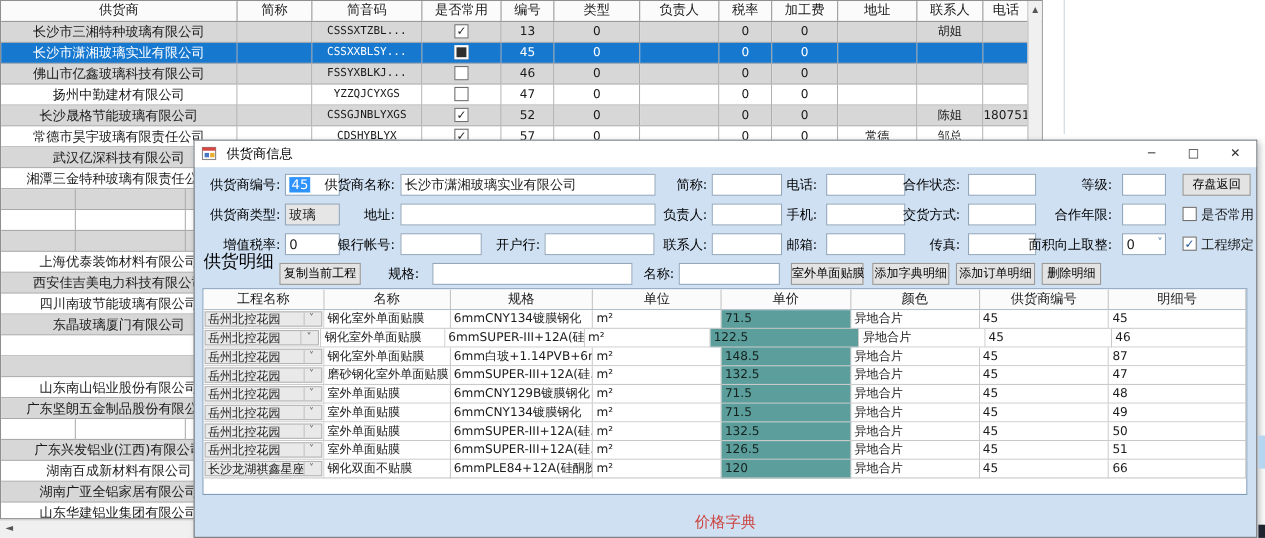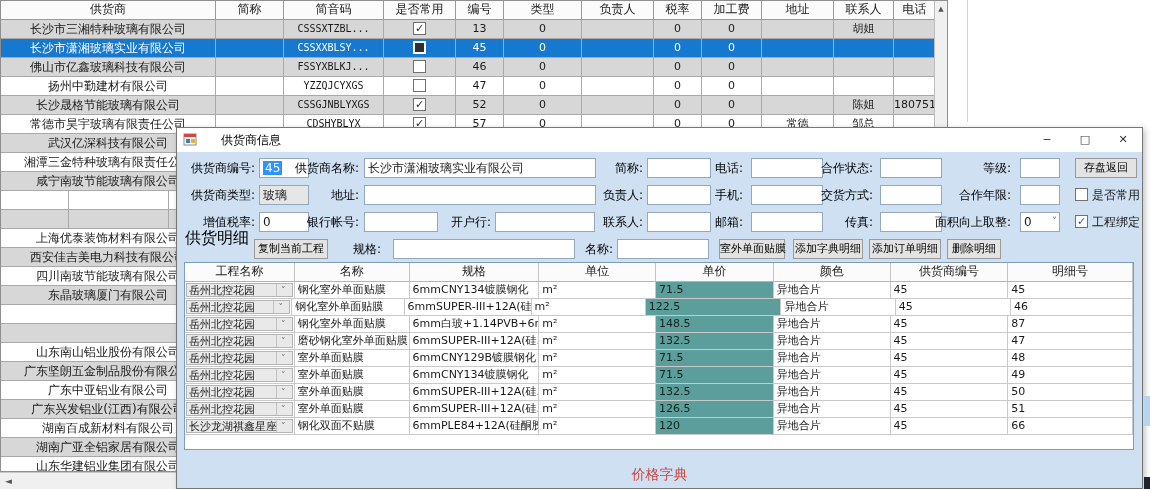--- a/index.html
+++ b/index.html
@@ -24,21 +24,21 @@
   .vscroll{position:absolute;right:0;top:0;width:13px;height:472px;background:#f0f0f0;border-left:1px solid #bdbdbd;box-sizing:border-box;}
   .vscroll .up{height:16px;text-align:center;font-size:7px;line-height:16px;color:#555;background:#f0f0f0;}
   .hscroll{position:absolute;left:0;top:472px;width:948px;height:17px;background:#f0f0f0;border-top:1px solid #c8c8c8;box-sizing:border-box;}
   .hscroll .left{width:17px;height:16px;text-align:center;font-size:9px;line-height:16px;color:#555;}
   .cbx{width:13px;height:13px;box-sizing:border-box;border:1px solid #707070;background:#fff;display:inline-block;vertical-align:middle;line-height:11px;font-size:11px;text-align:center;color:#2b2b2b;margin-top:-2px;}
   .cbx.filled{background:#2f2f2f;border:2px solid #ffffff;}
   .vline{position:absolute;left:967px;top:0;width:1px;height:122px;background:#ccd6e2;}
   
   #dlg{position:absolute;left:176px;top:127px;width:967px;height:362px;background:var(--dlgbg,#cfe0f3);border:1px solid #767676;box-sizing:border-box;box-shadow:2px 2px 6px rgba(0,0,0,.25);}
   .titlebar{position:absolute;left:0;top:0;right:0;height:24px;background:#ffffff;display:flex;align-items:center;}
-  .title-text{margin-left:22px;font-size:12px;color:#000;}
+  .title-text{margin-left:7px;font-size:12px;color:#000;}
   .win-controls{position:absolute;right:0;top:0;height:24px;display:flex;}
   .win-btn{width:38px;height:24px;text-align:center;line-height:23px;font-size:11px;color:#333;}
   .form-icon{width:16px;height:15px;margin-left:6px;display:inline-block;}
   .lbl{position:absolute;height:20px;line-height:20px;text-align:right;white-space:nowrap;font-size:12px;color:#000;}
   .inp{position:absolute;height:20px;background:#fff;border:1px solid #93a8bd;box-sizing:border-box;line-height:18px;padding:0 3px;font-size:12px;white-space:nowrap;overflow:hidden;}
   .inp.ro{background:#e6e6e6;}
   .selhl{background:#2f93ff;color:#fff;padding:0 2px;}
   .btn{position:absolute;height:20px;background:#e3e3e3;border:1px solid #9a9a9a;box-sizing:border-box;text-align:center;line-height:18px;font-size:11px;white-space:nowrap;color:#000;}
   .chk-wrap{position:absolute;height:20px;line-height:20px;white-space:nowrap;font-size:12px;}
   .chk-wrap .cbx{background:#fff;border:1px solid #707070;margin-right:4px;}
@@ -187,21 +187,20 @@
         <div class="bgcell num" style="width: 48px;"></div>
         <div class="bgcell num" style="width: 78px;"></div>
         <div class="bgcell num" style="width: 72px;"></div>
         <div class="bgcell num" style="width: 48px;"></div>
         <div class="bgcell num" style="width: 60px;"></div>
         <div class="bgcell num" style="width: 72px;"></div>
         <div class="bgcell num" style="width: 60px;"></div>
         <div class="bgcell num" style="width: 42px;"></div>
       </div>
       <div class="bgrow odd">
-        <div class="bgcell" style="width: 215px;">咸宁南玻节能玻璃有限公司</div>
         <div class="bgcell" style="width: 68px;"></div>
         <div class="bgcell code" style="width: 100px;"></div>
         <div class="bgcell" style="width: 72px;"></div>
         <div class="bgcell num" style="width: 48px;"></div>
         <div class="bgcell num" style="width: 78px;"></div>
         <div class="bgcell num" style="width: 72px;"></div>
         <div class="bgcell num" style="width: 48px;"></div>
         <div class="bgcell num" style="width: 60px;"></div>
         <div class="bgcell num" style="width: 72px;"></div>
         <div class="bgcell num" style="width: 60px;"></div>
@@ -339,21 +338,20 @@
         <div class="bgcell num" style="width: 48px;"></div>
         <div class="bgcell num" style="width: 78px;"></div>
         <div class="bgcell num" style="width: 72px;"></div>
         <div class="bgcell num" style="width: 48px;"></div>
         <div class="bgcell num" style="width: 60px;"></div>
         <div class="bgcell num" style="width: 72px;"></div>
         <div class="bgcell num" style="width: 60px;"></div>
         <div class="bgcell num" style="width: 42px;"></div>
       </div>
       <div class="bgrow even">
-        <div class="bgcell" style="width: 215px;">广东中亚铝业有限公司</div>
         <div class="bgcell" style="width: 68px;"></div>
         <div class="bgcell code" style="width: 100px;"></div>
         <div class="bgcell" style="width: 72px;"></div>
         <div class="bgcell num" style="width: 48px;"></div>
         <div class="bgcell num" style="width: 78px;"></div>
         <div class="bgcell num" style="width: 72px;"></div>
         <div class="bgcell num" style="width: 48px;"></div>
         <div class="bgcell num" style="width: 60px;"></div>
         <div class="bgcell num" style="width: 72px;"></div>
         <div class="bgcell num" style="width: 60px;"></div>

